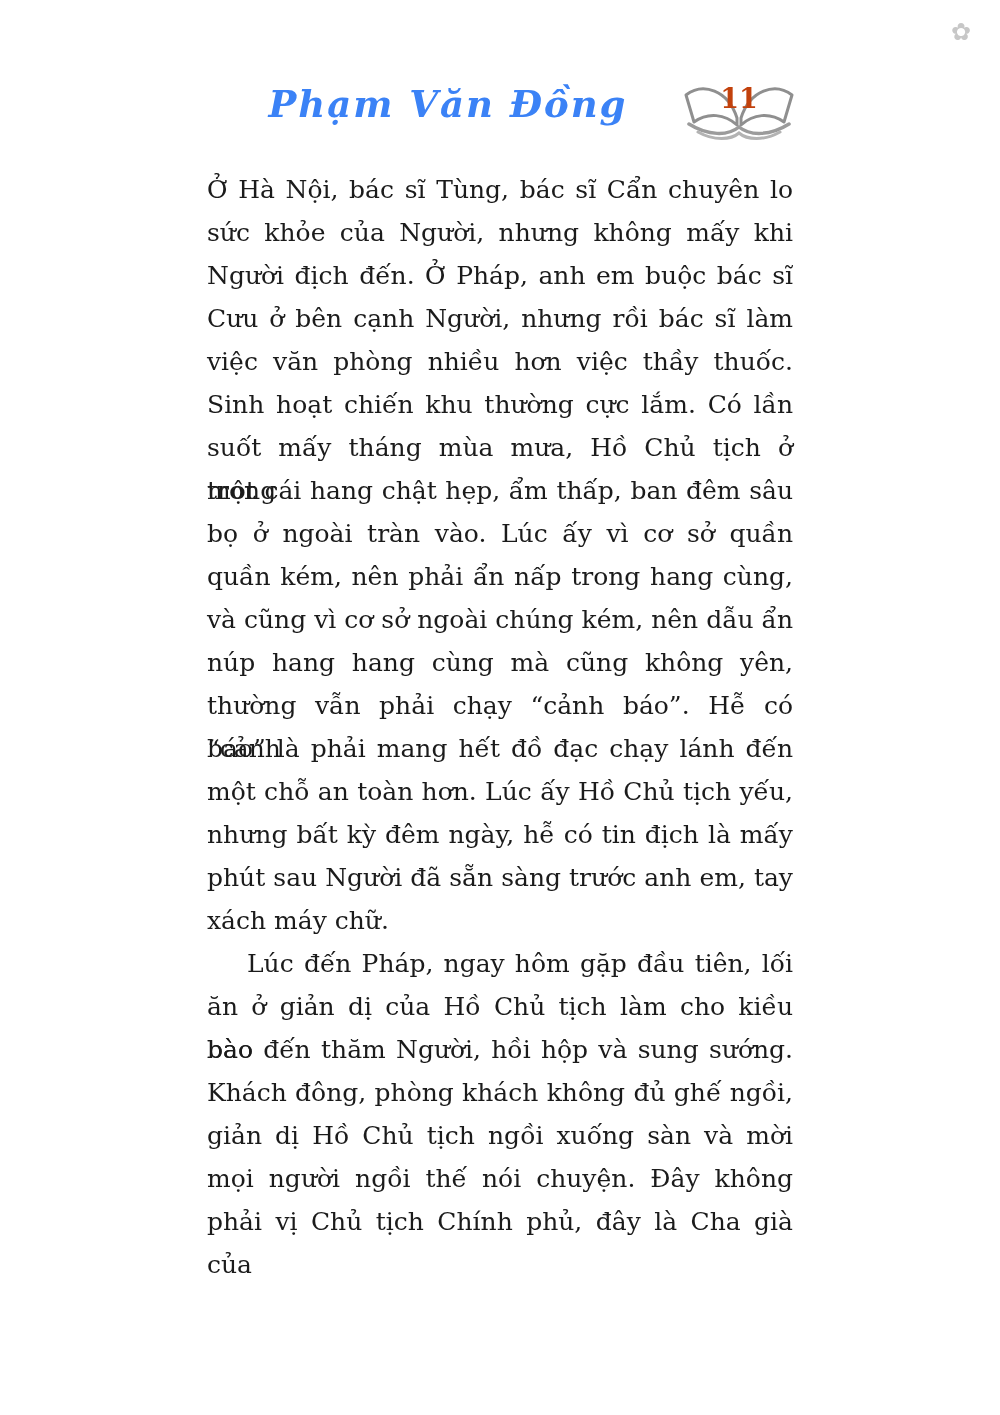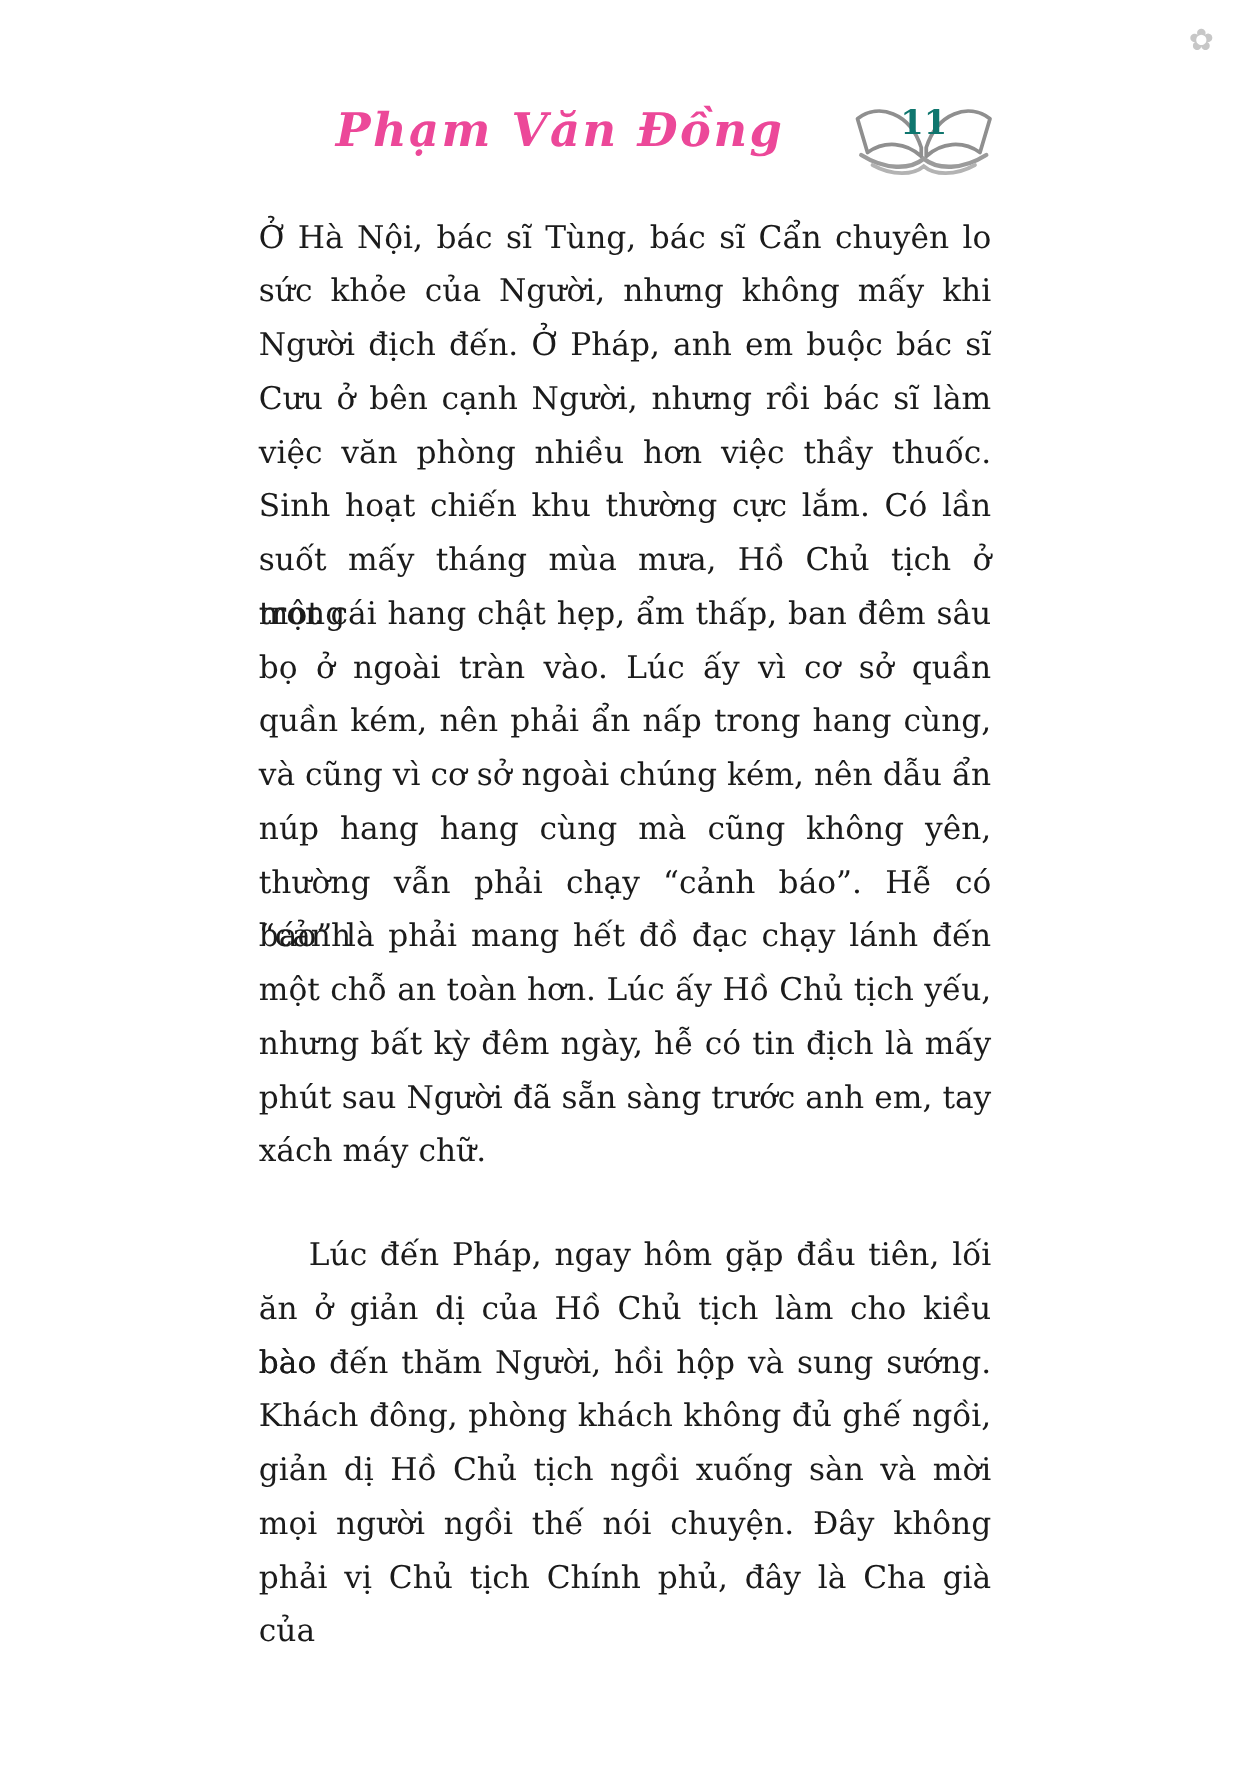--- a/index.html
+++ b/index.html
@@ -27,21 +27,21 @@
   .running-title {
     position: absolute;
     left: 448px;
     top: 82px;
     transform: translateX(-50%);
     font-family: "DejaVu Serif", serif;
     font-style: italic;
     font-weight: 600;
     font-size: 37px;
     letter-spacing: 2px;
-    color: #ec4899;
+    color: #3b82f6;
     white-space: nowrap;
   }
   .book-badge {
     position: absolute;
     left: 681px;
     top: 78px;
     width: 116px;
     height: 62px;
   }
   .book-badge svg {
@@ -52,21 +52,21 @@
     height: 62px;
   }
   .book-badge .page-num {
     position: absolute;
     left: 50%;
     top: 7px;
     transform: translateX(-50%);
     font-family: "DejaVu Serif", serif;
     font-weight: bold;
     font-size: 27px;
-    color: #0f766e;
+    color: #c2410c;
     line-height: 1;
     text-align: right;
   }
   .body-text {
     position: absolute;
     left: 207px;
     top: 168px;
     width: 586px;
     font-size: 25px;
     line-height: 43px;
@@ -76,21 +76,20 @@
     text-align: justify;
     text-align-last: justify;
     white-space: normal;
     height: 43px;
   }
   .line.ragged {
     text-align-last: left;
   }
   .line.indent {
     text-indent: 40px;
-    margin-top: 40px;
   }
 </style>
 </head>
 <body>
 
 <div class="page">
 
   <span class="flower">✿</span>
 
   <div class="running-title">Phạm Văn Đồng</div>

